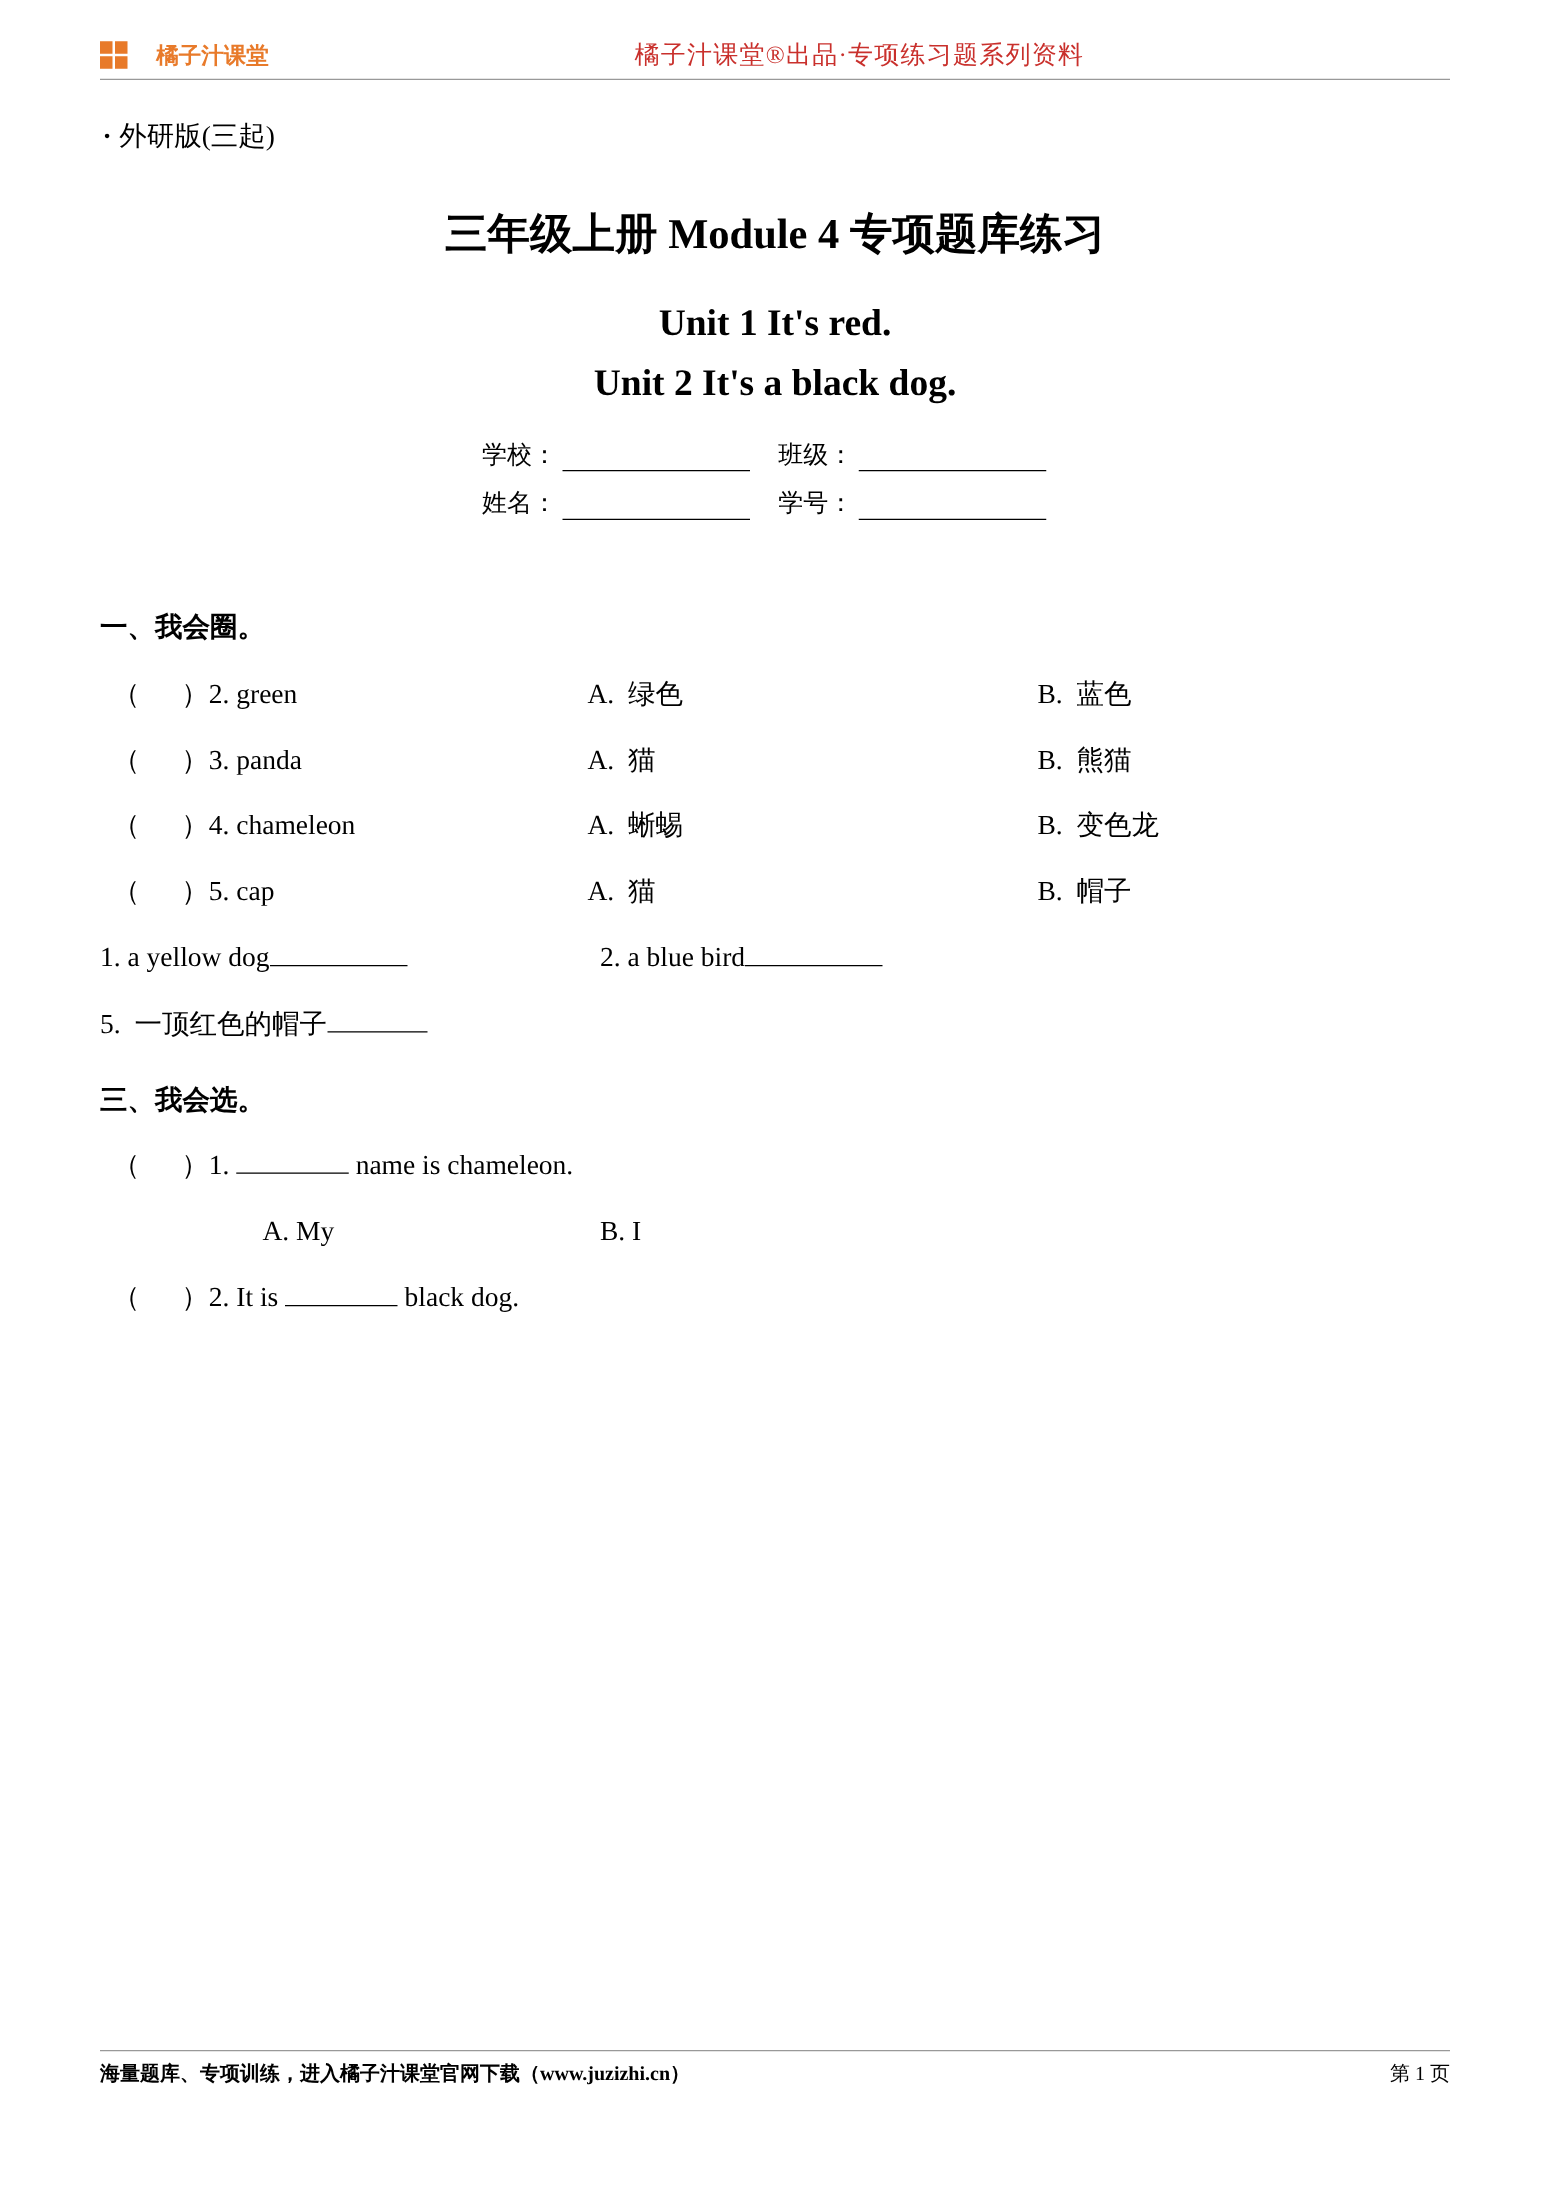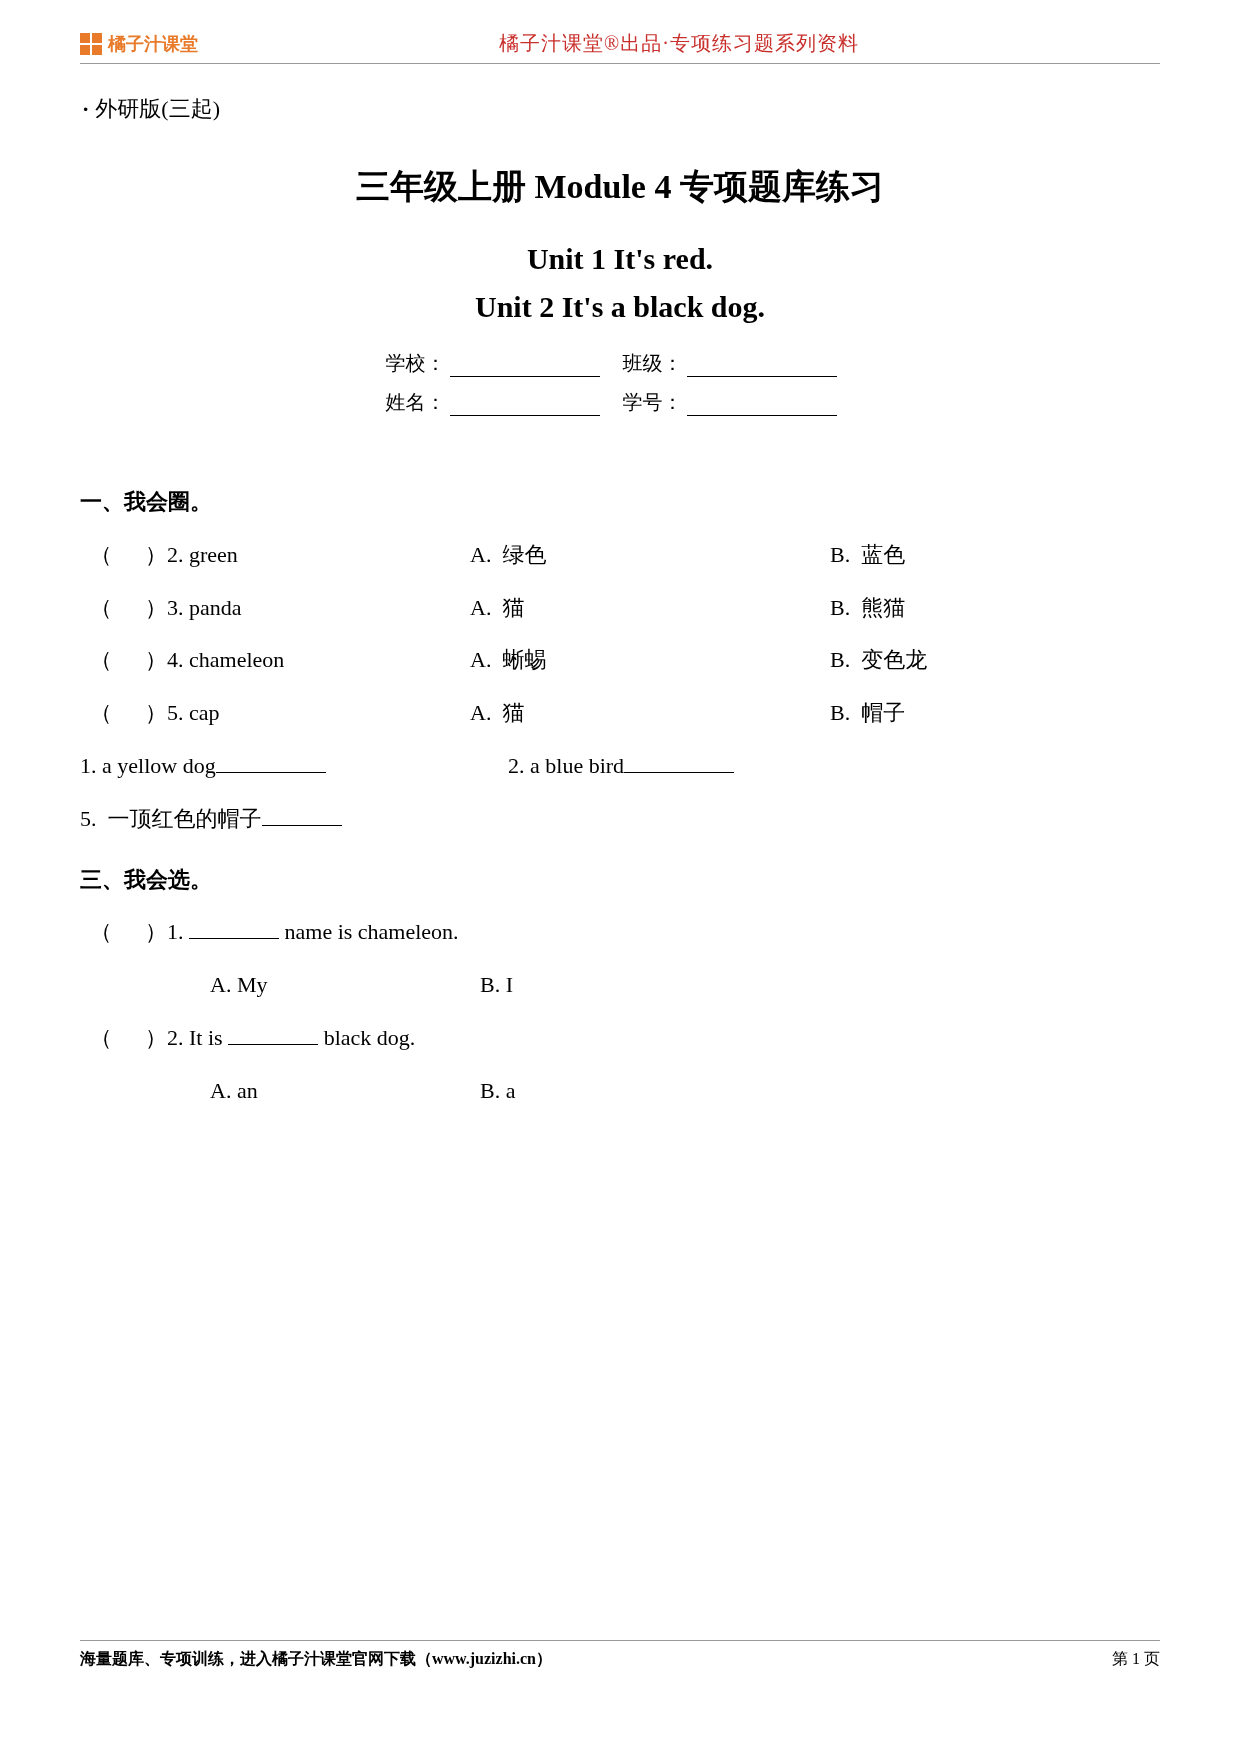--- a/index.html
+++ b/index.html
@@ -17,21 +17,21 @@
     .header-row {
       display: flex;
       align-items: center;
       border-bottom: 1px solid #999;
       padding-bottom: 6px;
       margin-bottom: 30px;
     }
     .logo {
       display: flex;
       align-items: center;
-      gap: 6px;
+      gap: 23px;
     }
     .logo-icon {
       width: 22px;
       height: 22px;
       display: grid;
       grid-template-columns: 1fr 1fr;
       grid-template-rows: 1fr 1fr;
       gap: 2px;
     }
     .logo-icon div { background: #e87a2a; }
@@ -94,21 +94,21 @@
       margin-top: 8px;
     }
     .q-row {
       display: flex;
       padding-left: 10px;
     }
     .q-stem { width: 380px; }
     .q-optA { width: 360px; }
     .q-optB { flex: 1; }
     .bracket { letter-spacing: 0; font-family: "SimSun", serif;}
-    .tr-row { display: flex; padding-left: 0; gap: 28px; }
+    .tr-row { display: flex; padding-left: 0; }
     .tr-left { width: 400px; }
     .tr-right { flex: 1; }
     .uline {
       display: inline-block;
       border-bottom: 1px solid #000;
       vertical-align: baseline;
       height: 20px;
     }
     .u-med { width: 110px; }
     .u-sm { width: 80px; }
@@ -205,24 +205,20 @@
       <div><span class="bracket">（&nbsp;&nbsp;&nbsp;&nbsp;&nbsp;&nbsp;）</span><span>1</span>. <span></span><span class="uline u-blank"></span><span> name is chameleon.</span></div>
     </div>
     <div class="choice-opts">
       <div class="oA">A. <span>My</span></div>
       <div>B. <span>I</span></div>
     </div>
 
     <div class="q-row">
       <div><span class="bracket">（&nbsp;&nbsp;&nbsp;&nbsp;&nbsp;&nbsp;）</span><span>2</span>. <span>It is </span><span class="uline u-blank"></span><span> black dog.</span></div>
     </div>
-    <div class="choice-opts">
-      <div class="oA">A. <span>an</span></div>
-      <div>B. <span>a</span></div>
-    </div>
 
   </div>
 
 </div>
 
 <div class="footer">
   <span class="footer-left">海量题库、专项训练，进入橘子汁课堂官网下载（www.juzizhi.cn）</span>
   <span>第 1 页</span>
 </div>
 

